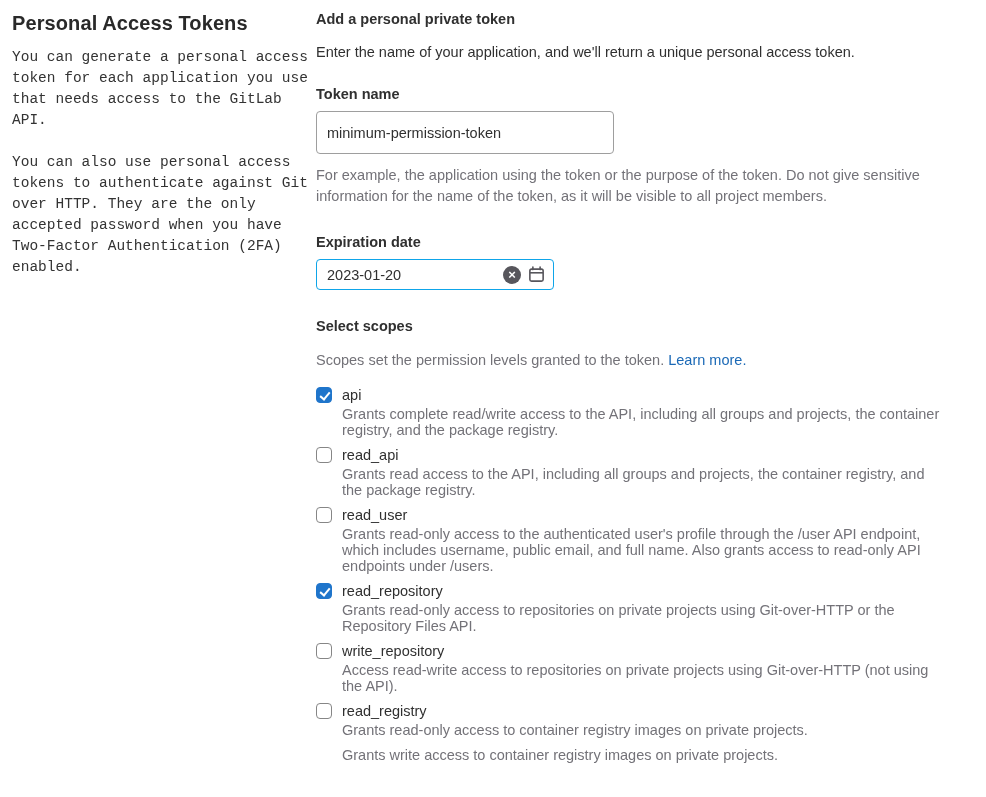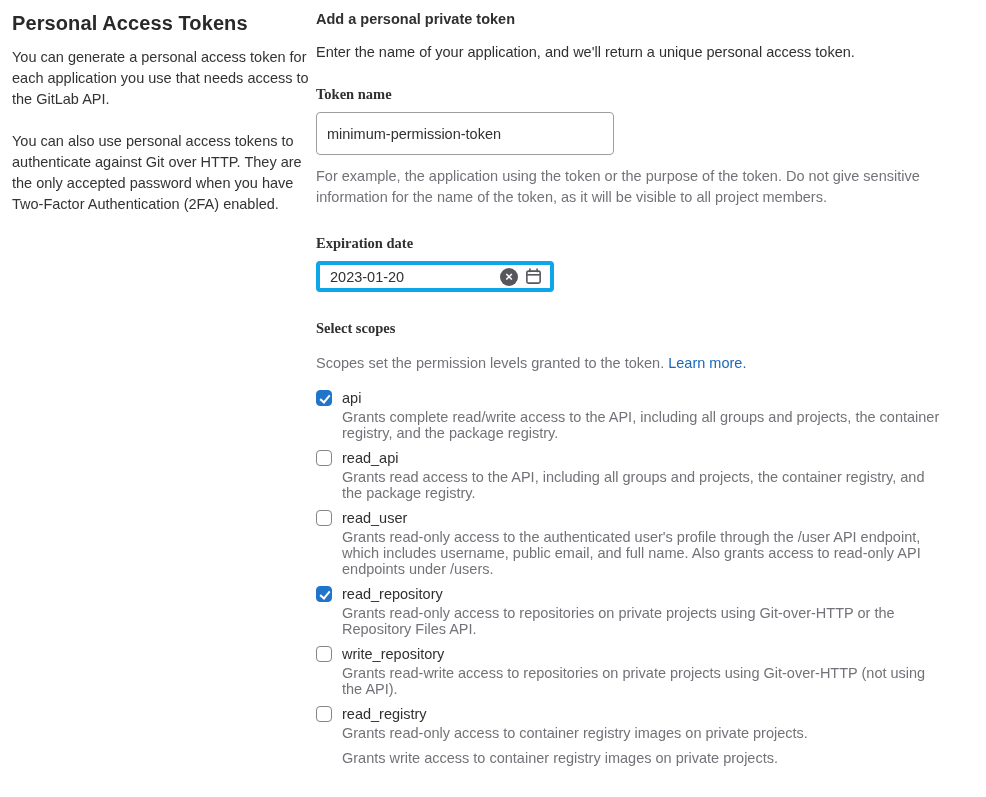--- a/index.html
+++ b/index.html
@@ -12,45 +12,45 @@
     overflow: hidden;
   }
   .layout { display: flex; padding: 10px 0 0 12px; }
 
   
   .side { width: 304px; flex: 0 0 304px; }
   .side h1 {
     font-size: 20px; font-weight: bold; color: #292929;
     letter-spacing: 0.1px; margin: 2px 0 12px 0;
   }
-  .side p { line-height: 21px; margin: 0 0 21px 0; color: #333333; }
+  .side p { line-height: 21px; margin: 0 0 21px 0; color: #333333; font-family: Liberation Mono, monospace; }
 
   
   .main { width: 625px; flex: 0 0 625px; }
   .form-heading { font-size: 14.5px; font-weight: bold; margin-top: 1px; }
   .form-subheading { margin-top: 15px; line-height: 20px; }
-  .field-label { font-weight: bold; display: block; font-family: Liberation Serif, serif; }
+  .field-label { font-weight: bold; display: block; }
   .mt-24 { margin-top: 24px; }
   .mt-26 { margin-top: 27px; }
   .mt-28 { margin-top: 28px; }
 
   .text-input {
     display: block; margin-top: 9px;
     height: 43px; padding: 5px 10px;
     border: 1px solid #9e9e9e; border-radius: 4px;
     font-family: inherit; font-size: 14.5px; color: #303030;
     outline: none; background: #fff;
   }
   #token-name-input { width: 298px; }
 
   .help-text { margin-top: 11px; color: #737278; line-height: 21px; }
 
   .date-wrap {
     margin-top: 9px; width: 238px; height: 31px;
-    border: 4px solid #0ea5e9; border-radius: 4px;
+    border: 1px solid #0ea5e9; border-radius: 4px;
     display: flex; align-items: center; background: #fff; padding: 0 8px 0 0;
   }
   .date-wrap input {
     border: none; outline: none; flex: 1; min-width: 0;
     padding: 5px 4px 5px 10px; font-family: inherit; font-size: 14.5px; color: #303030;
     background: transparent;
   }
   .clear-circle {
     width: 18px; height: 18px; border-radius: 50%;
     background: #57565c; color: #ffffff;
@@ -150,21 +150,21 @@
       <span class="scope-name">read_repository</span>
     </div>
     <div class="scope-description">Grants read-only access to repositories on private projects using Git-over-HTTP or the Repository Files API.</div>
   </div>
 
   <div class="scope-item">
     <div class="scope-head">
       <span class="checkbox" role="checkbox" aria-checked="false"></span>
       <span class="scope-name">write_repository</span>
     </div>
-    <div class="scope-description">Grants read-write access to repositories on private projects using Git-over-HTTP (not using the API).</div>
+    <div class="scope-description">Access read-write access to repositories on private projects using Git-over-HTTP (not using the API).</div>
   </div>
 
   <div class="scope-item">
     <div class="scope-head">
       <span class="checkbox" role="checkbox" aria-checked="false"></span>
       <span class="scope-name">read_registry</span>
     </div>
     <div class="scope-description">Grants read-only access to container registry images on private projects.</div>
   </div>
 

